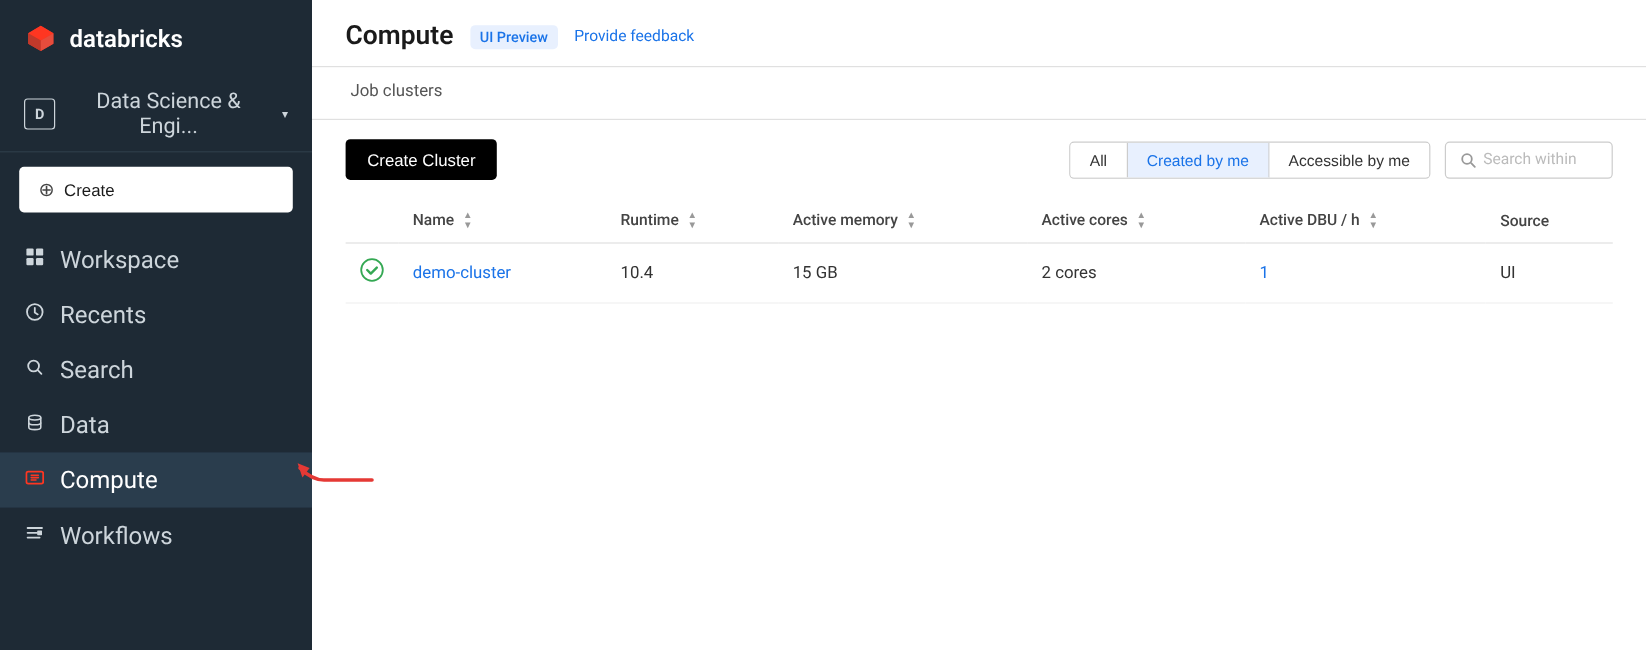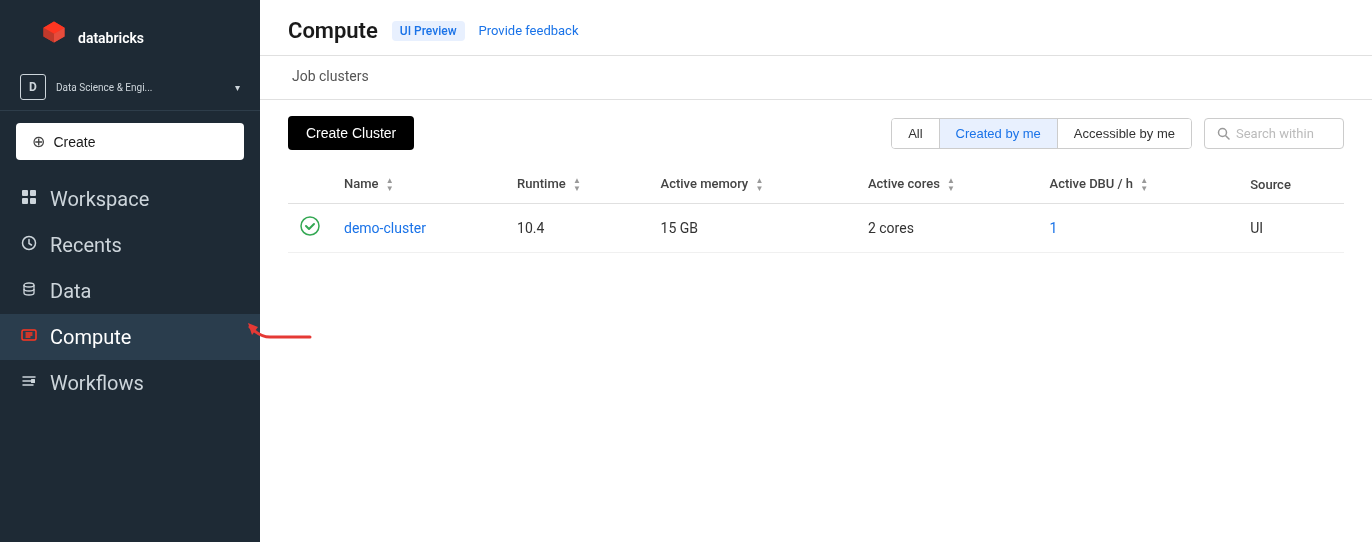--- a/index.html
+++ b/index.html
@@ -10,27 +10,26 @@
       width: 260px;
       min-width: 260px;
       background: #1e2a35;
       color: #fff;
       display: flex;
       flex-direction: column;
       height: 100%;
     }
     .sidebar-logo {
       display: flex;
-      align-items: flex-end;
+      align-items: center;
       gap: 10px;
       padding: 18px 20px;
-      font-size: 14px;
+      font-size: 20px;
       font-weight: 600;
       color: #fff;
-      margin-left: 20px;
     }
     .logo-icon {
       width: 28px;
       height: 28px;
     }
     .sidebar-workspace {
       display: flex;
       align-items: center;
       gap: 10px;
       padding: 10px 20px;
@@ -40,21 +39,21 @@
       cursor: pointer;
     }
     .ws-icon {
       width: 26px;
       height: 26px;
       border: 1px solid #cdd5db;
       border-radius: 3px;
       display: flex; align-items: center; justify-content: center;
       font-size: 12px; font-weight: bold; color: #cdd5db;
     }
-    .ws-label { flex: 1; font-size: 10px; }
+    .ws-label { flex: 1; font-size: 18px; text-align: center; }
     .ws-chevron { font-size: 10px; color: #cdd5db; }
     .create-btn {
       margin: 12px 16px;
       padding: 9px 16px;
       background: #fff;
       color: #1a1a1a;
       border: none;
       border-radius: 4px;
       font-size: 14px;
       font-weight: 500;
@@ -292,20 +291,29 @@
     <div class="nav-item">
       <span class="nav-icon">
         <svg width="16" height="16" viewBox="0 0 16 16" fill="none">
             <circle cx="8" cy="8" r="6.5" stroke="#cdd5db" stroke-width="1.5"></circle>
             <path d="M8 4.5V8.5L10.5 10" stroke="#cdd5db" stroke-width="1.5" stroke-linecap="round"></path>
           </svg>
       </span>
       <span>Recents</span>
     </div>
 
+    <div class="nav-item">
+      <span class="nav-icon">
+        <svg width="16" height="16" viewBox="0 0 16 16" fill="none">
+            <circle cx="7" cy="7" r="4.5" stroke="#cdd5db" stroke-width="1.5"></circle>
+            <path d="M10.5 10.5L13.5 13.5" stroke="#cdd5db" stroke-width="1.5" stroke-linecap="round"></path>
+          </svg>
+      </span>
+      <span>Search</span>
+    </div>
 
     <div class="nav-item">
       <span class="nav-icon">
         <svg width="16" height="16" viewBox="0 0 16 16" fill="none">
             <ellipse cx="8" cy="4" rx="5" ry="2" stroke="#cdd5db" stroke-width="1.3"></ellipse>
             <path d="M3 4v4c0 1.1 2.24 2 5 2s5-.9 5-2V4" stroke="#cdd5db" stroke-width="1.3"></path>
             <path d="M3 8v4c0 1.1 2.24 2 5 2s5-.9 5-2V8" stroke="#cdd5db" stroke-width="1.3"></path>
           </svg>
       </span>
       <span>Data</span>

